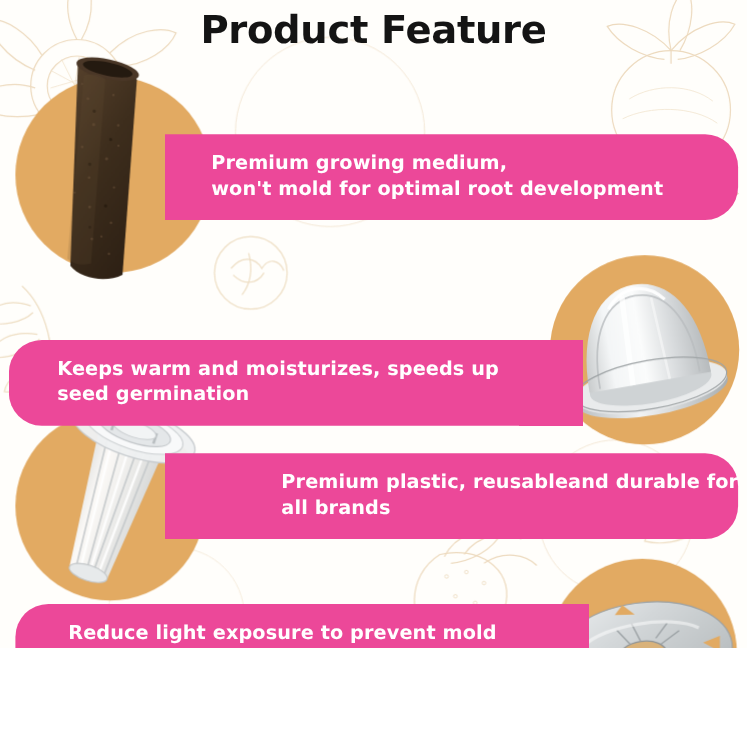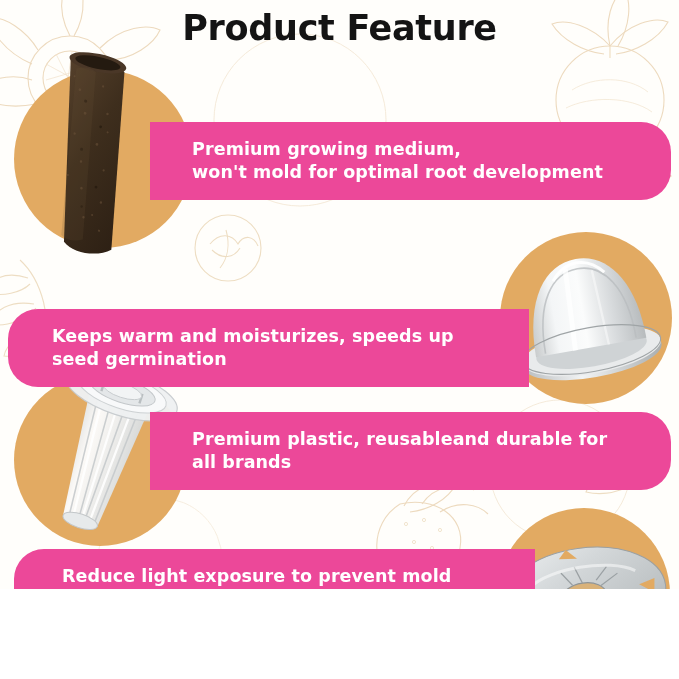--- a/index.html
+++ b/index.html
@@ -99,20 +99,21 @@
     margin-top: 42px;
   }
   
   #bar-3 {
     left: 150px;
     top: 412px;
     width: 521px;
     height: 78px;
     border-radius: 0 30px 30px 0;
     padding-left: 42px;
+    justify-content: flex-end;
   }
   
   #bar-4 {
     left: 14px;
     top: 549px;
     width: 521px;
     height: 78px;
     border-radius: 30px 0 0 30px;
     padding-left: 48px;
   }

